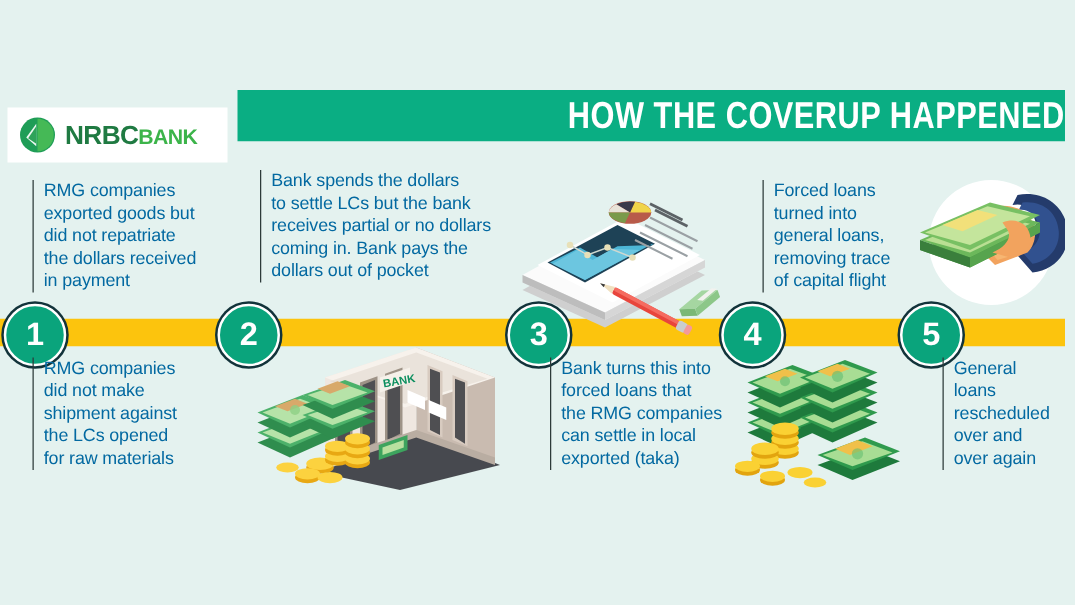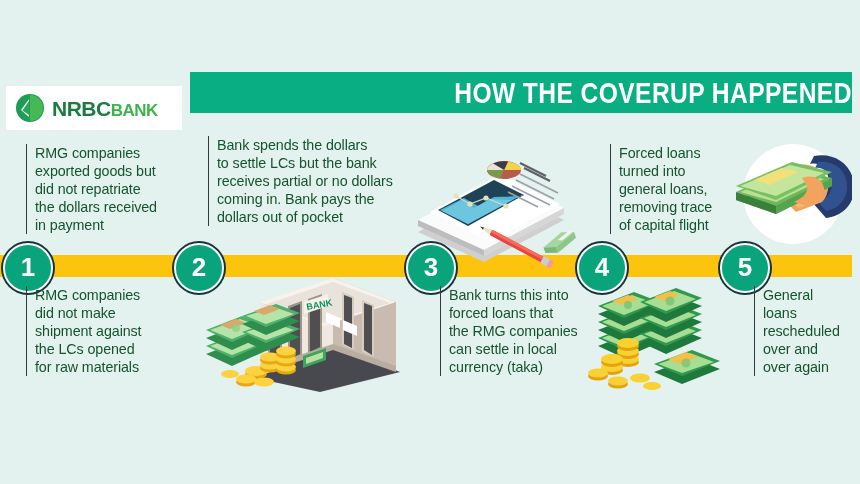--- a/index.html
+++ b/index.html
@@ -47,21 +47,21 @@
     box-shadow:0 0 0 2px #12333a;
     display:flex;align-items:center;justify-content:center;
     color:#ffffff;font-size:26px;font-weight:bold;line-height:1;
     z-index:5;top:243px;
   }
   .step-circle span{transform:translateY(-1px);}
 
   
   .txt{
     position:absolute;z-index:5;
-    color:#14532d;font-size:14.3px;line-height:1.26;
+    color:#0369a1;font-size:14.3px;line-height:1.26;
     font-family:"Liberation Sans", sans-serif;
     padding-left:8px;
     border-left:1.6px solid #2d3b3a;
     box-sizing:border-box;
     white-space:pre-line;
     letter-spacing:-0.1px;
   }
 
   
   .ill{position:absolute;z-index:3;}
@@ -355,21 +355,21 @@
   <div class="txt" style="left:208px;top:136px;width:200px;">Bank spends the dollars
 to settle LCs but the bank
 receives partial or no dollars
 coming in. Bank pays the
 dollars out of pocket</div>
 
   <div class="txt" style="left:440px;top:286px;width:160px;">Bank turns this into
 forced loans that
 the RMG companies
 can settle in local
-currency (taka)</div>
+exported (taka)</div>
 
   <div class="txt" style="left:610px;top:144px;width:128px;">Forced loans
 turned into
 general loans,
 removing trace
 of capital flight</div>
 
   <div class="txt" style="left:754px;top:286px;width:105px;">General
 loans
 rescheduled

